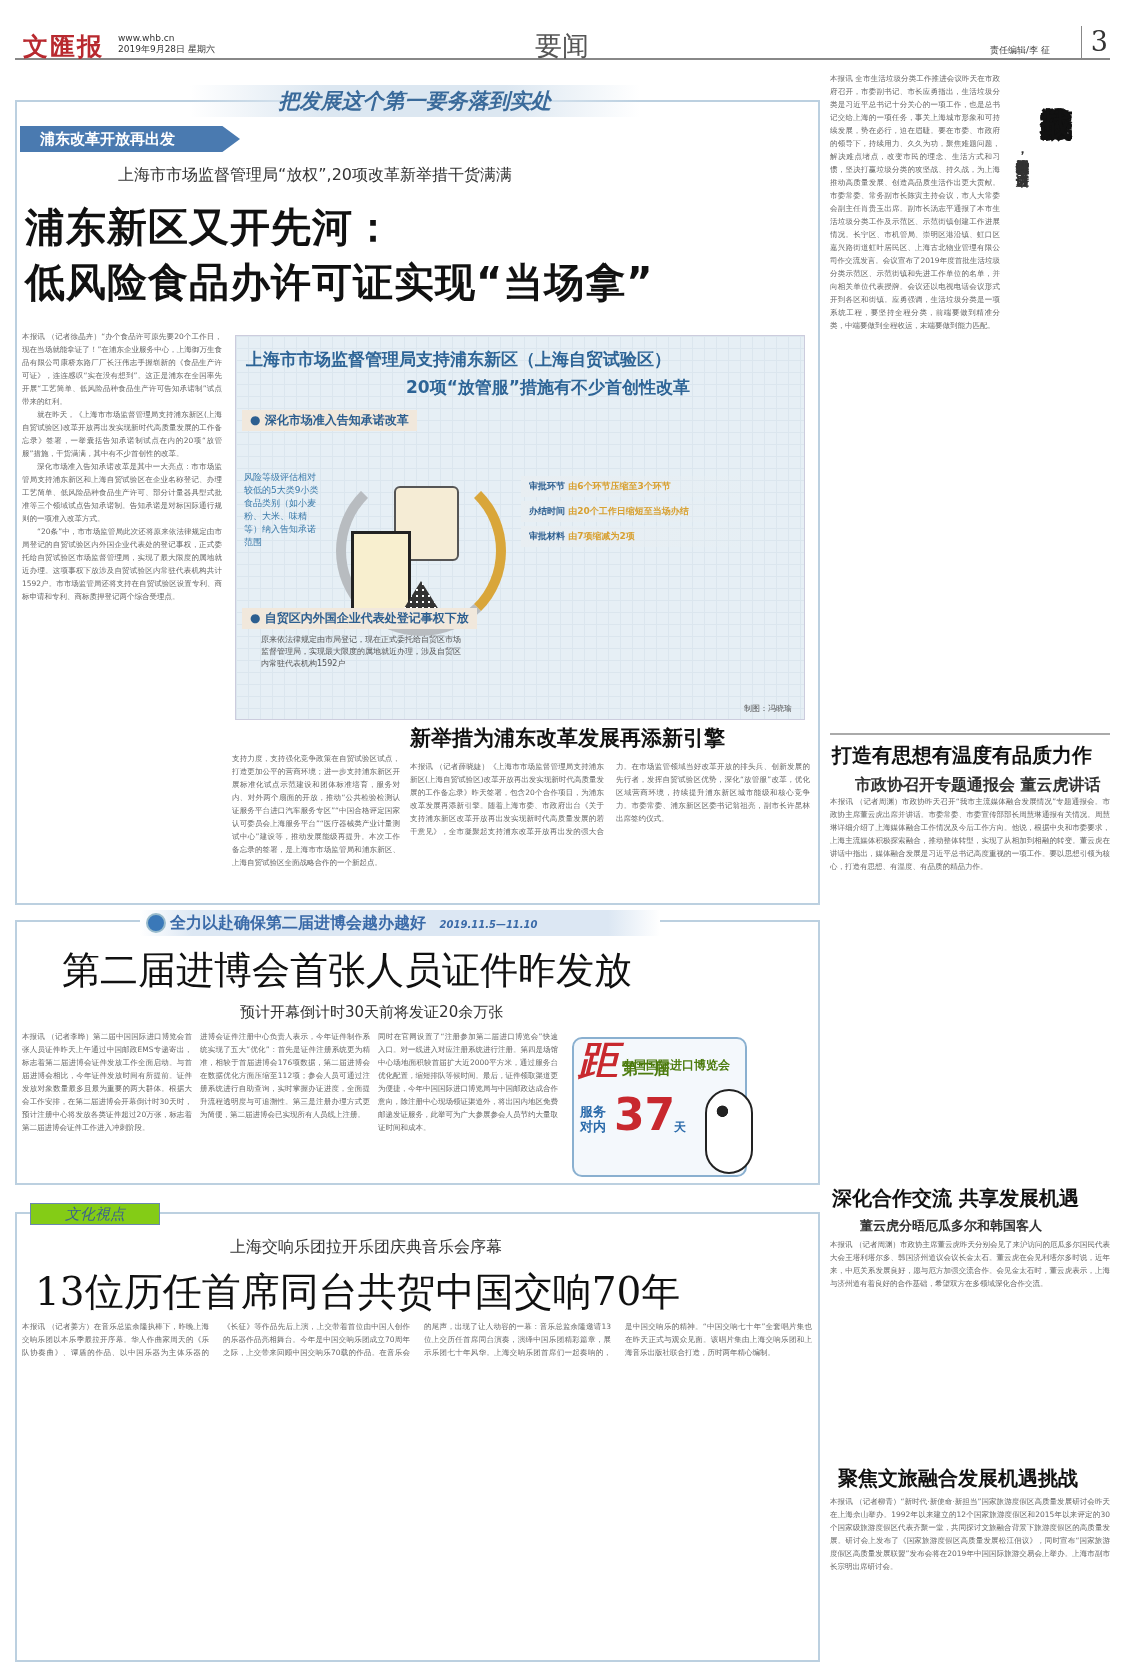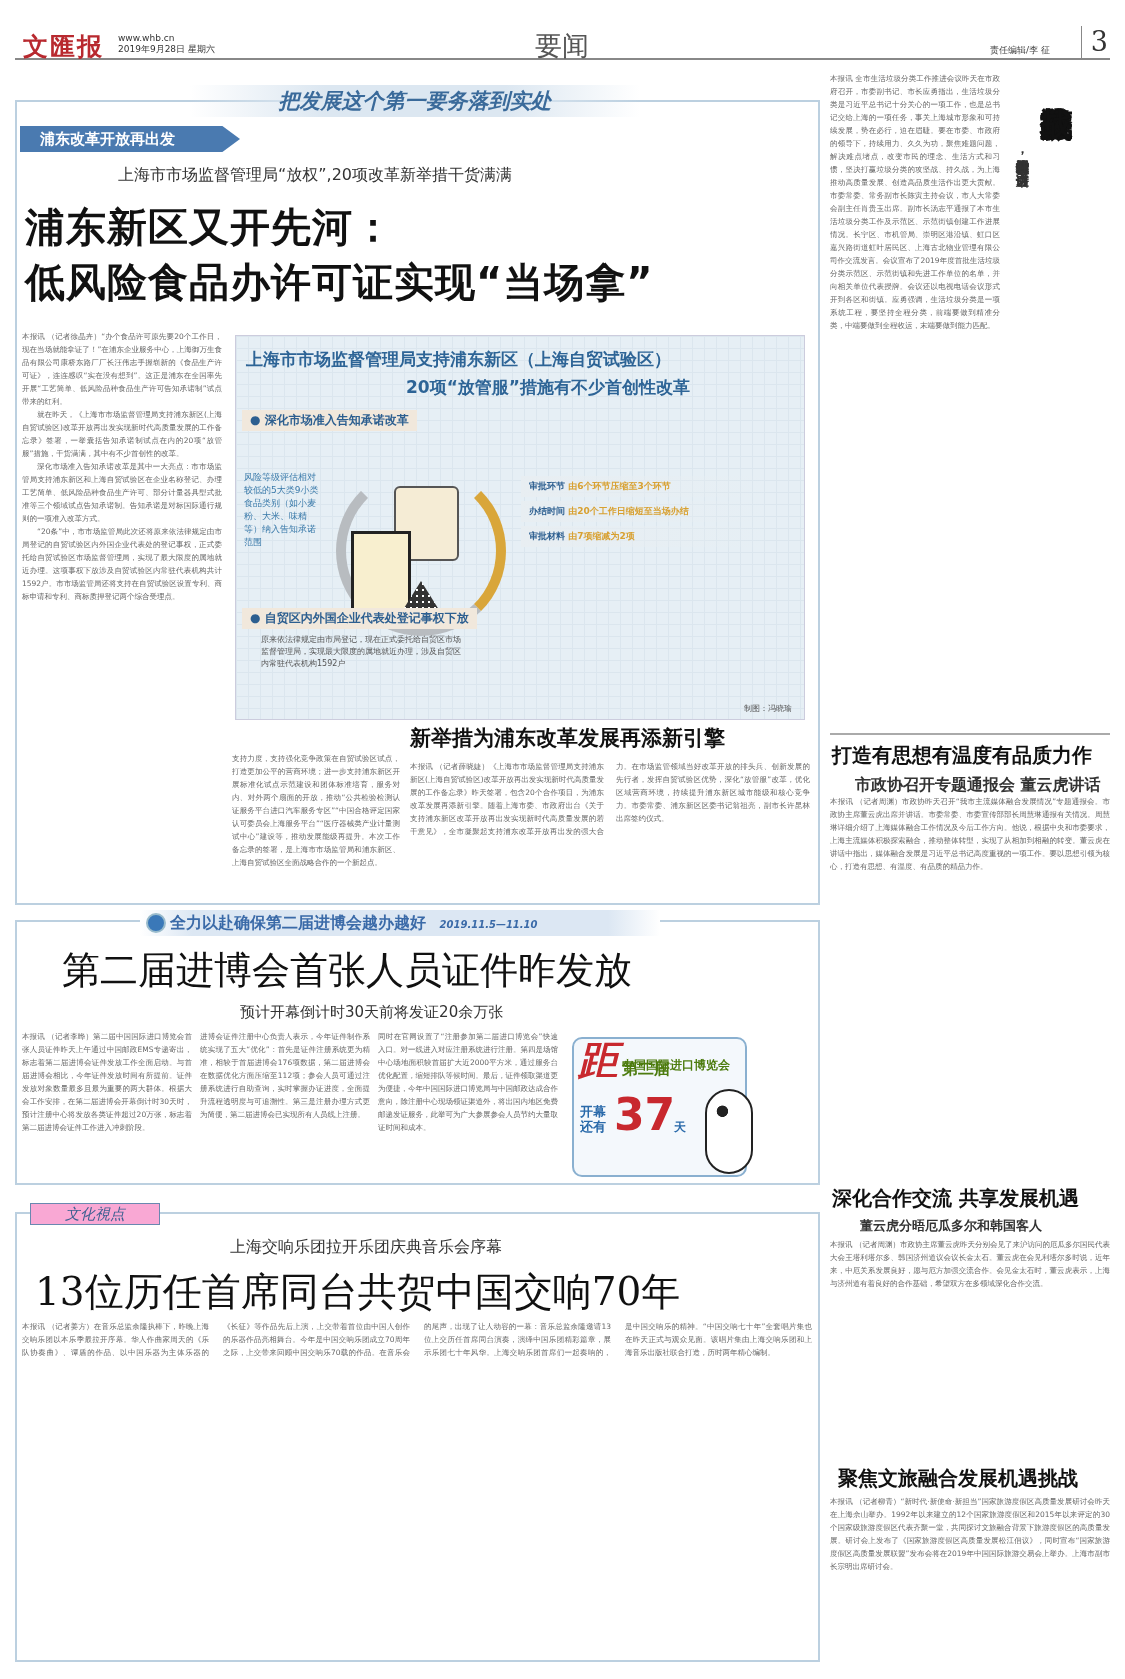--- a/index.html
+++ b/index.html
@@ -20,21 +20,21 @@
 .info h3{position:absolute;color:#2d6496;font-weight:bold}
 .bullet-head{position:absolute;font-weight:bold;color:#2d5f90;font-size:12px;background:#f1e8dc;padding:2px 8px}
 .bullet-head::before{content:"● ";color:#2d5f90}
 .itxt{position:absolute;font-size:8px;color:#555;line-height:12px}
 .stat{position:absolute;font-size:9px;color:#2d5f90;font-weight:bold;background:linear-gradient(90deg,#e8eef2,transparent);padding:4px 8px;width:250px}
 .stat b{color:#d8a030}
 .rcard{left:515px;top:230px;width:250px;height:135px;background:#f0eeea;border:1px solid #bbb;box-shadow:2px 2px 3px #999}
 .rcard li{list-style:none;font-size:9px;color:#2d5f90;line-height:12px;margin:8px 10px 0 22px;position:relative}
 .rcard li::before{content:"●";position:absolute;left:-16px;font-size:11px}
 .headline{font-weight:900;color:#111}
-.cultural{left:30px;top:1203px;width:130px;height:22px;border:1px solid #6a88b0;color:#3a5f90;font-style:italic;font-size:15px;text-align:center;line-height:20px;background:#f9a8d4}
+.cultural{left:30px;top:1203px;width:130px;height:22px;border:1px solid #6a88b0;color:#3a5f90;font-style:italic;font-size:15px;text-align:center;line-height:20px;background:#84cc16}
 </style>
 </head>
 <body>
 
 <div class="abs masthead">
   <span class="logo">文匯报</span>
   <div class="site">
     <div>www.whb.cn</div>
     <div>2019年9月28日 星期六</div>
   </div>
@@ -97,21 +97,21 @@
 <div class="abs body" style="left:200px;top:1030px;width:170px;height:150px">
     <p>进博会证件注册中心负责人表示，今年证件制作系统实现了五大“优化”：首先是证件注册系统更为精准，相较于首届进博会176项数据，第二届进博会在数据优化方面压缩至112项；参会人员可通过注册系统进行自助查询，实时掌握办证进度，全面提升流程透明度与可追溯性。第三是注册办理方式更为简便，第二届进博会已实现所有人员线上注册。</p>
   </div>
 <div class="abs body" style="left:378px;top:1030px;width:180px;height:150px">
     <p>同时在官网设置了“注册参加第二届进口博览会”快速入口。对一线进入对应注册系统进行注册。第四是场馆中心场地面积较首届扩大近2000平方米，通过服务台优化配置，缩短排队等候时间。最后，证件领取渠道更为便捷，今年中国国际进口博览局与中国邮政达成合作意向，除注册中心现场领证渠道外，将出国内地区免费邮递发证服务，此举可为广大参展参会人员节约大量取证时间和成本。</p>
   </div>
 <div class="abs" style="left:572px;top:1037px;width:175px;height:140px;border:2px solid #8ab0d0;border-radius:10px;background:#f4f8fc">
   <span style="position:absolute;left:4px;top:-6px;font-size:40px;color:#c8282e;font-weight:bold;font-style:italic">距</span>
   <span style="position:absolute;left:48px;top:20px;font-size:16px;color:#4d7c0f;font-weight:bold">第二届</span>
   <span style="position:absolute;left:48px;top:18px;font-size:12px;color:#4d7c0f;font-weight:bold">中国国际进口博览会</span>
-  <span style="position:absolute;left:6px;top:65px;width:30px;font-size:13px;color:#2a6aaa;font-weight:bold;line-height:15px">开幕还有</span>
+  <span style="position:absolute;left:6px;top:65px;width:30px;font-size:13px;color:#2a6aaa;font-weight:bold;line-height:15px">服务对内</span>
   <span style="position:absolute;left:40px;top:50px;font-size:44px;color:#c8282e;font-weight:bold">37</span>
   <span style="position:absolute;left:100px;top:80px;font-size:12px;color:#2a6aaa;font-weight:bold">天</span>
   <span style="position:absolute;right:-8px;top:50px;width:48px;height:85px;border-radius:24px;background:radial-gradient(circle at 35% 25%,#222 8%,#fff 9%) ;border:2px solid #222"></span>
 </div>
 
 <div class="abs box" style="left:15px;top:1212px;width:805px;height:450px"></div>
 <div class="abs cultural">文化視点</div>
 <div class="abs" style="left:230px;top:1237px;font-size:16px;color:#333">上海交响乐团拉开乐团庆典音乐会序幕</div>
 <div class="abs serif headline" style="left:35px;top:1265px;font-size:39px;font-weight:normal">13位历任首席同台共贺中国交响70年</div>
 <div class="abs body" style="left:22px;top:1320px;width:790px;height:335px;column-count:4;column-gap:14px">

